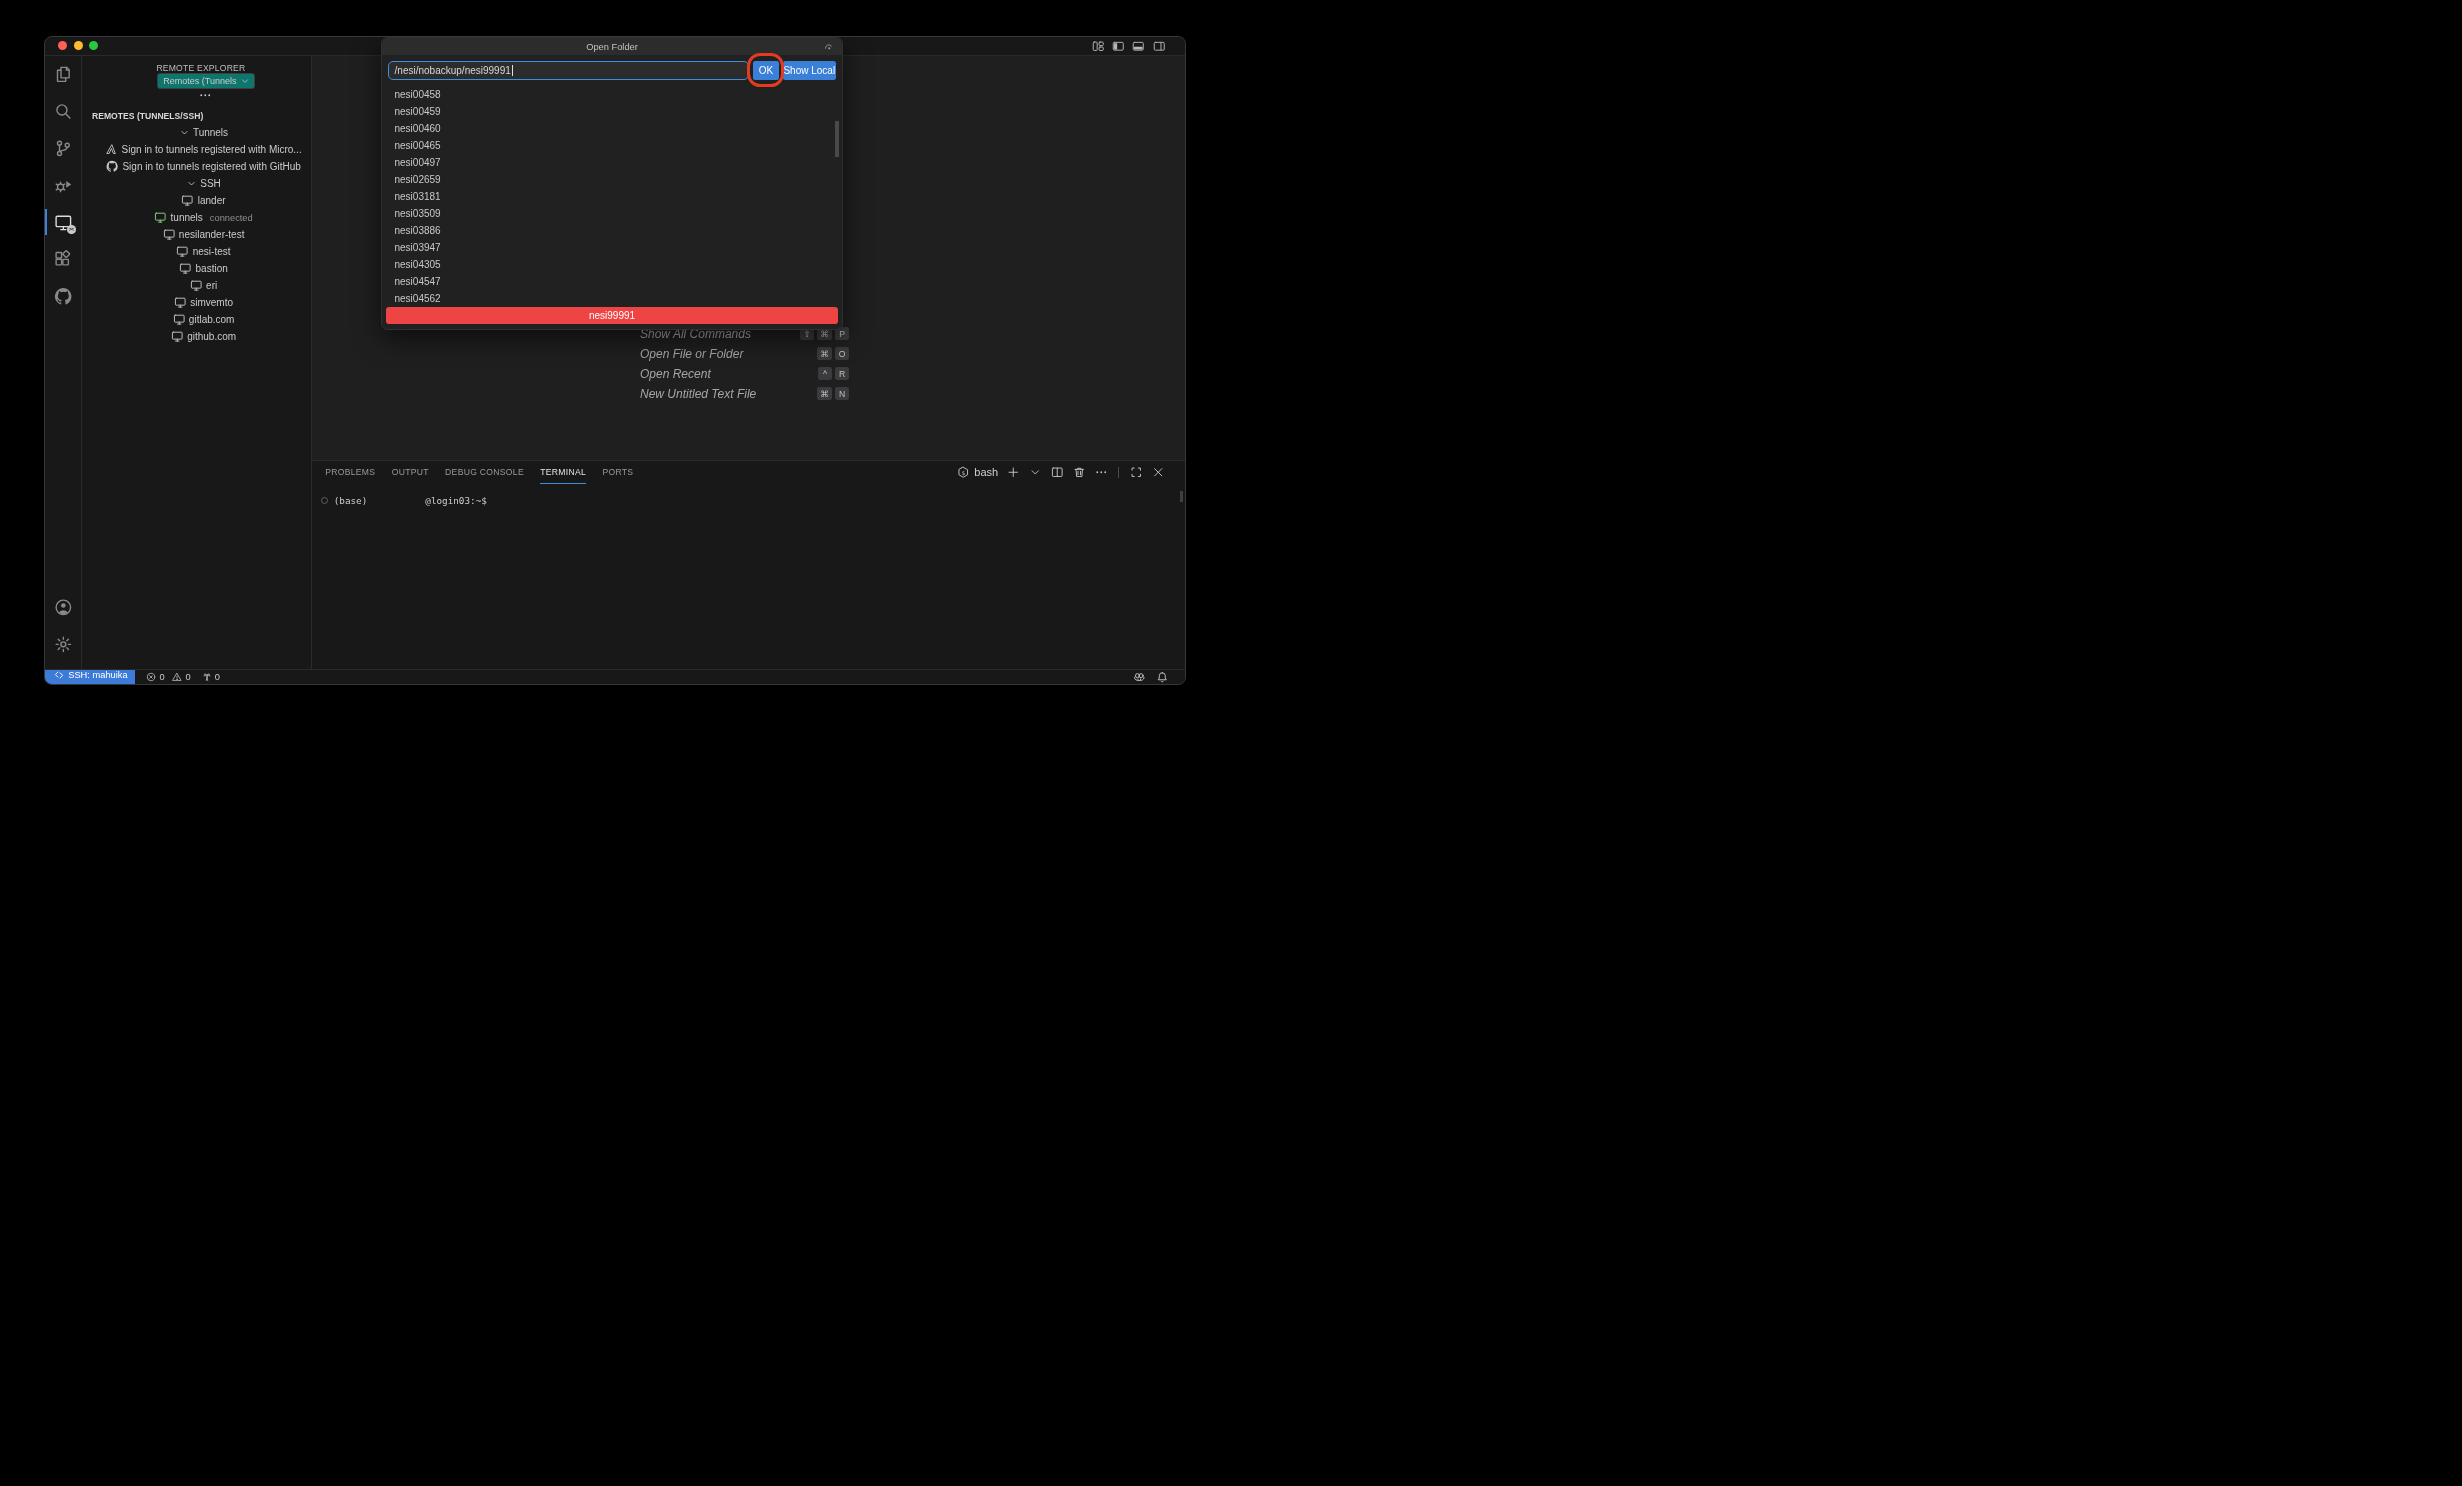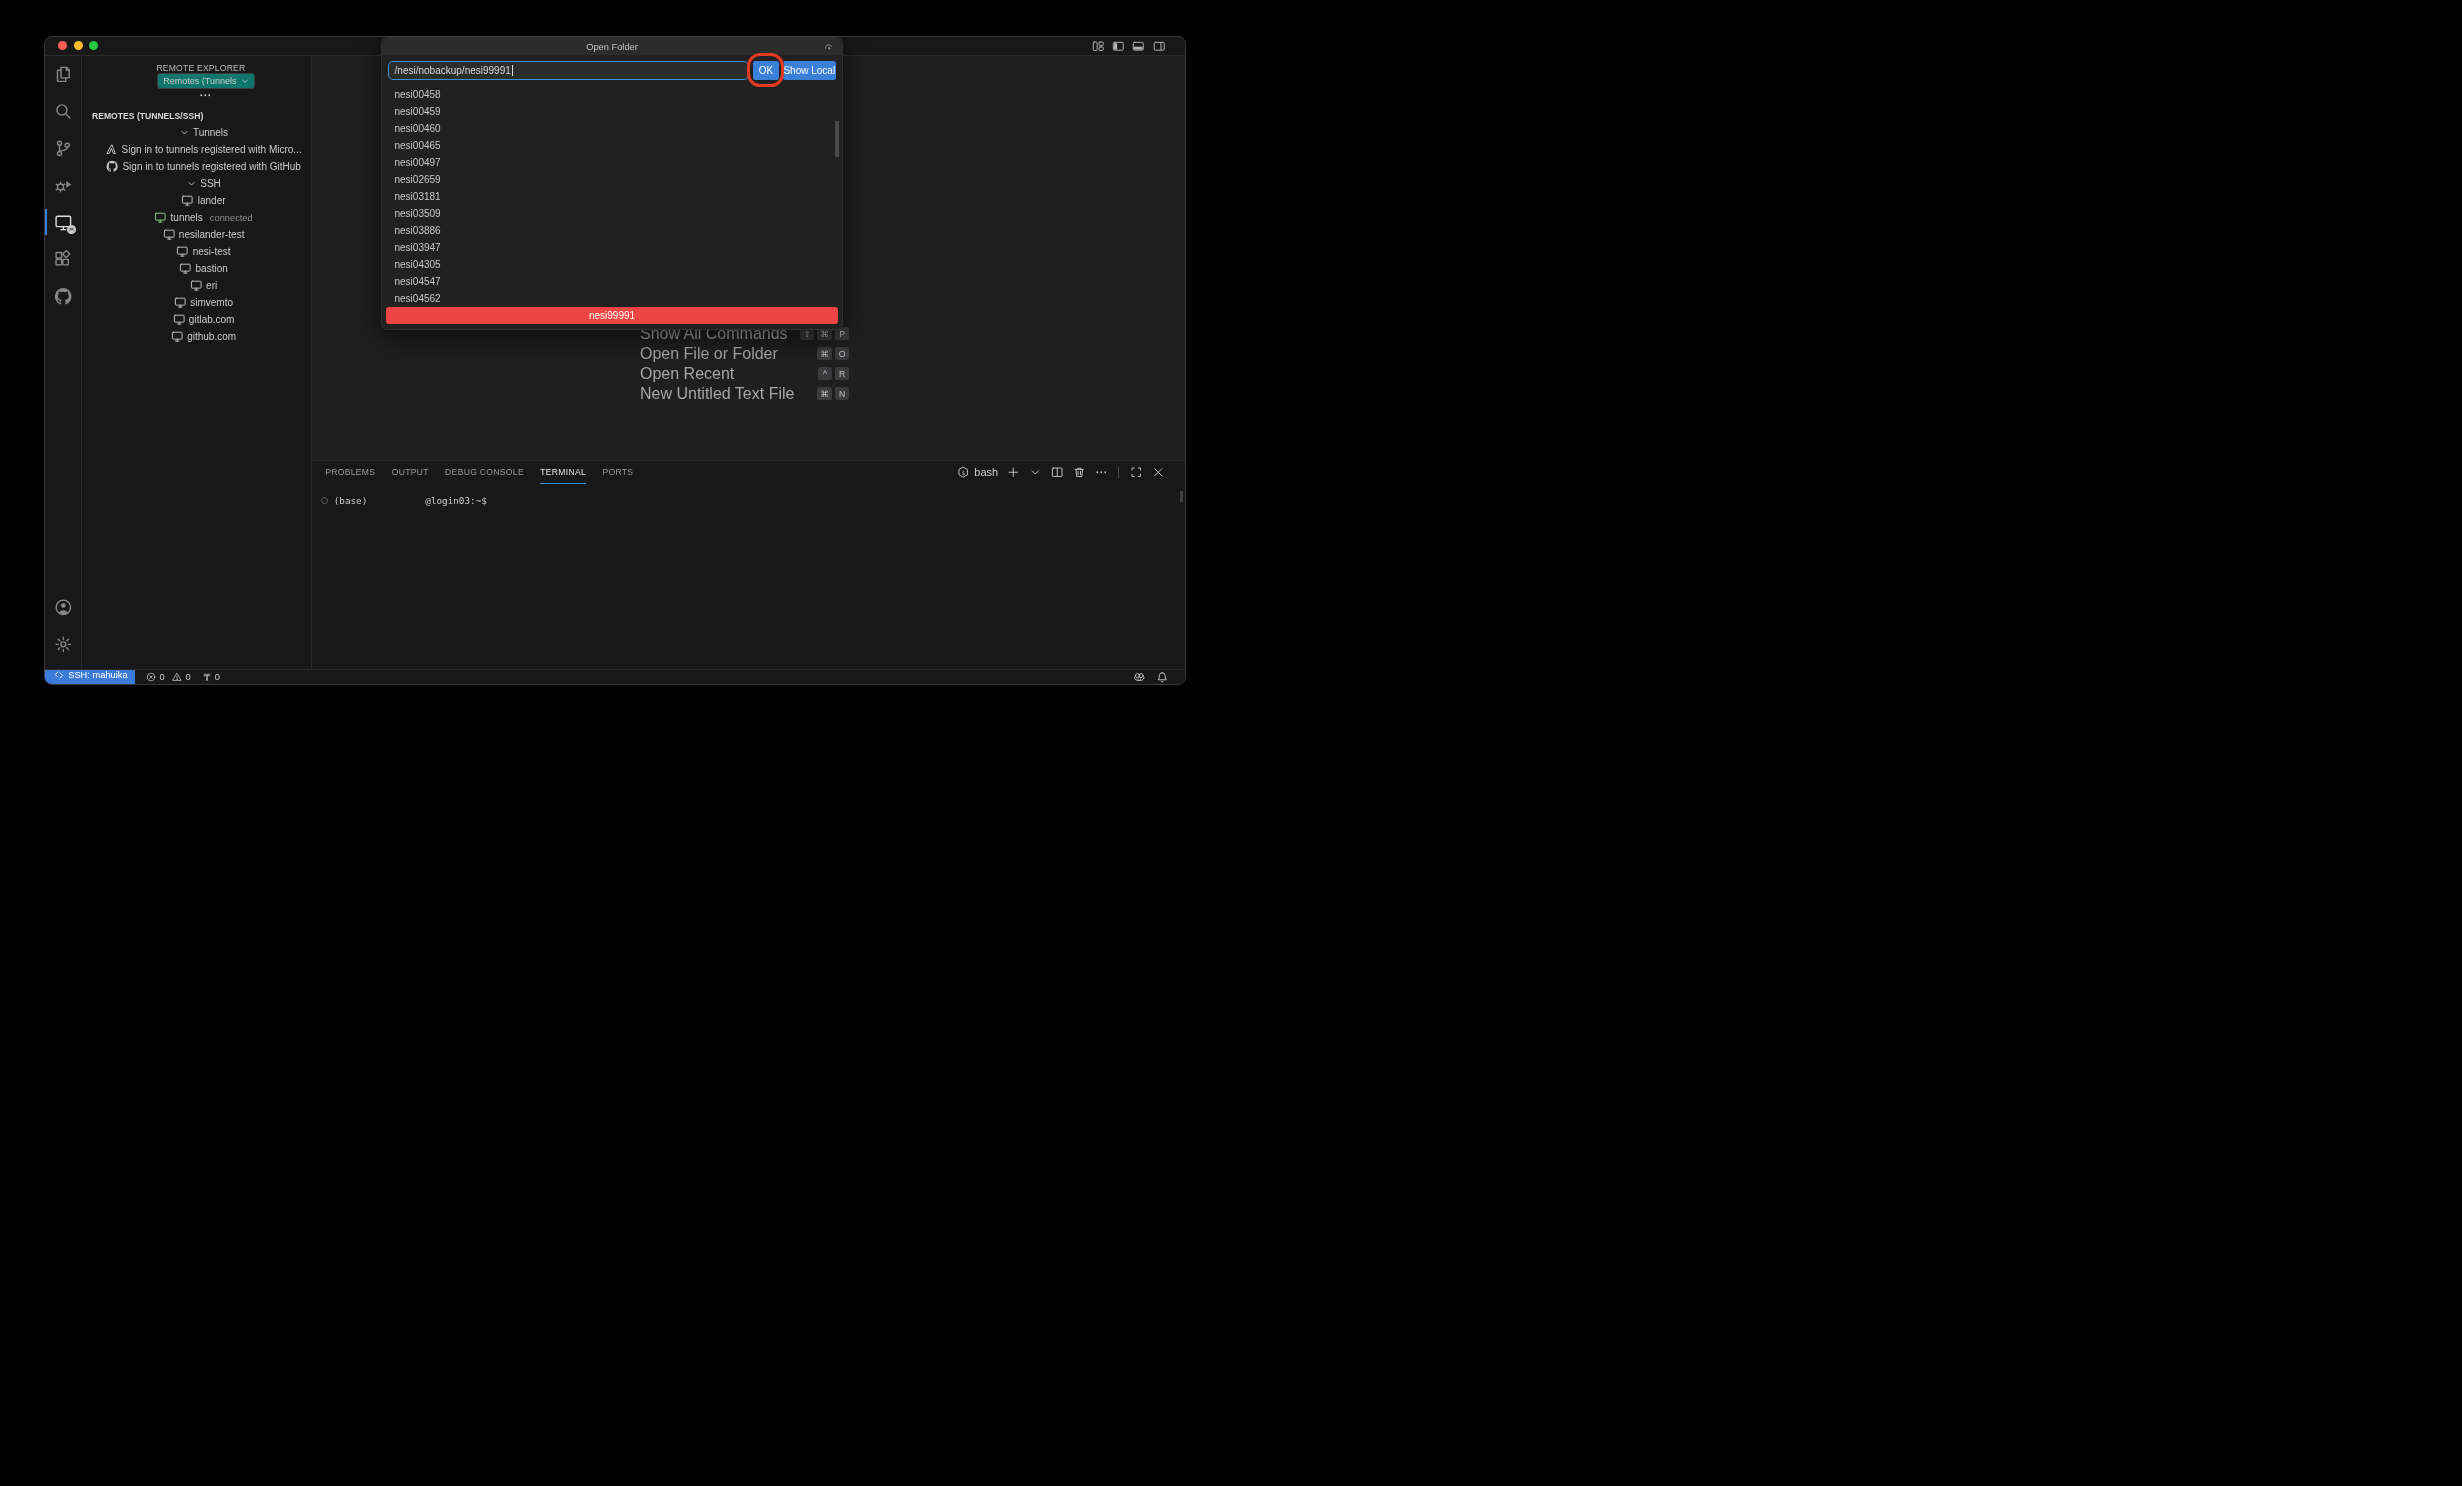--- a/index.html
+++ b/index.html
@@ -46,21 +46,21 @@
           font-size:10px; color:#cbcbcb; white-space:nowrap;justify-content:center; }
   .trow .tw { width:14px; color:#cccccc; display:flex; align-items:center; }
   .trow .ti { width:16.3px; color:#c5c5c5; display:flex; align-items:center; position:relative; }
   .trow .ti.green { color:#8fd18a; }
   .trow .desc { margin-left:7px; font-size:9.3px; color:#8f8f8f; }
   
   .main { flex:1; display:flex; flex-direction:column; background:#1f1f1f; position:relative; }
   .editor { height:404px; position:relative; }
   .watermark { position:absolute; left:328px; top:268px; width:209px; }
   .wm-row { height:20px; display:flex; align-items:center; }
-  .wm-label { flex:1; font-size:16px; color:#a6a6a6; }
+  .wm-label { flex:1; font-size:12px; color:#a6a6a6;font-style:italic; }
   .keys { display:flex; gap:3.1px; }
   .key { min-width:14px; height:13.2px; padding:0 3.1px; background:#3b3b3d; border-radius:2.3px;
          font-size:8.6px; color:#c2c2c2; display:flex; align-items:center; justify-content:center; }
   .panel { flex:1; background:#181818; border-top:0.8px solid #2a2a2a; position:relative; }
   .panel-bar { height:23px; display:flex; align-items:center; padding-left:13.2px; }
   .ptab { margin-right:16.3px; font-size:8.6px; letter-spacing:0.3px; color:#9a9a9a; height:23px;
           display:flex; align-items:center; border-bottom:0.8px solid transparent; }
   .ptab.active { color:#e4e4e4; border-bottom-color:#3e8fd8; }
   .panel-actions { margin-left:auto; display:flex; align-items:center; gap:9.3px; padding-right:21px; color:#c5c5c5; }
   .shell-label { font-size:11px; color:#cfcfcf; margin-left:-4.7px; }

